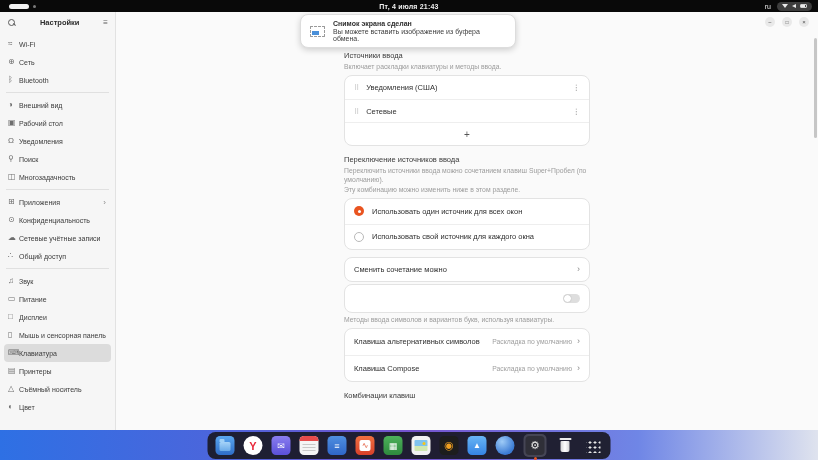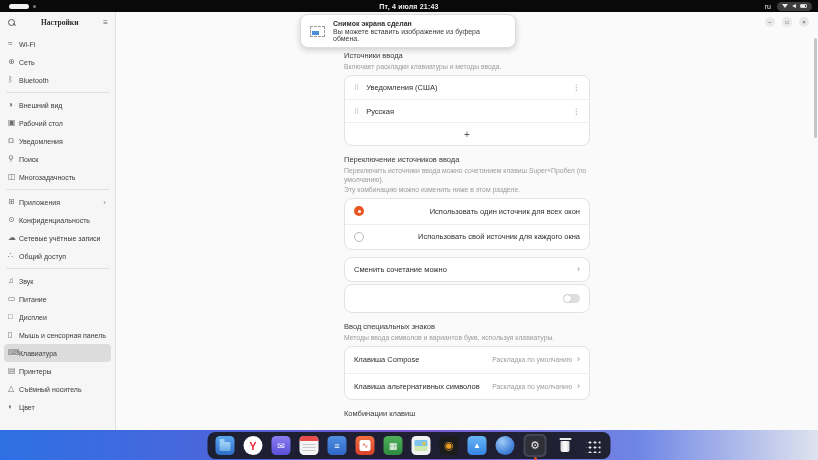--- a/index.html
+++ b/index.html
@@ -18,21 +18,21 @@
   .tr-wifi{width:0;height:0;border-left:3px solid transparent;border-right:3px solid transparent;border-top:4px solid #e8e8e8;}
   .tr-vol{width:0;height:0;border-top:2.5px solid transparent;border-bottom:2.5px solid transparent;border-right:4px solid #e8e8e8;}
   .tr-bat{width:7px;height:4px;border:1px solid #cfcfcf;border-radius:1px;background:linear-gradient(90deg,#e8e8e8 0 70%,transparent 70%);}
 
   
   .window{position:absolute;left:0;top:12px;width:818px;height:418px;display:flex;background:#fafafa;overflow:hidden;}
 
   
   .sidebar{width:116px;height:100%;background:#f6f6f6;border-right:1px solid #e2e2e2;flex-shrink:0;}
   .sb-header{height:21px;display:flex;align-items:center;padding:0 7px;}
-  .sb-title{flex:1;text-align:center;font-size:7.5px;font-weight:700;color:#2e2e2e;font-family:Liberation Serif, serif;}
+  .sb-title{flex:1;text-align:center;font-size:7.5px;font-weight:700;color:#2e2e2e;}
   .sb-search{width:9px;height:9px;position:relative;}
   .sb-search::before{content:"";position:absolute;left:1px;top:1px;width:5px;height:5px;border:1px solid #5c5c5c;border-radius:50%;}
   .sb-search::after{content:"";position:absolute;left:6px;top:6px;width:3px;height:1px;background:#5c5c5c;transform:rotate(45deg);}
   .sb-menu{font-size:8px;color:#5c5c5c;line-height:1;}
   .sb-list{padding:2px 4px;}
   .si{display:flex;align-items:center;height:18px;padding:0 4px;border-radius:4px;font-size:7px;color:#3b3b3b;position:relative;}
   .si.selected{background:#dcdcdc;}
   .si .ic{width:11px;font-size:8px;color:#6e6e6e;line-height:1;flex-shrink:0;display:inline-block;text-align:left;}
   .si.has-chevron::after{content:"›";position:absolute;right:5px;font-size:8px;color:#8a8a8a;}
   .sb-sep{height:1px;background:#e0e0e0;margin:3px 2px;}
@@ -59,21 +59,21 @@
   .row + .row{border-top:1px solid #eeeeee;}
   .drag{color:#b4b4b4;font-size:7px;margin-right:7px;line-height:1;}
   .kebab{margin-left:auto;color:#777;font-size:7.5px;}
   .kebab::before{content:"⋮";}
   .chev{margin-left:auto;color:#8a8a8a;font-size:9px;line-height:1;}
   .chev::before{content:"›";}
   .add-row{justify-content:center;color:#555;font-size:10px;}
   .radio{width:10px;height:10px;border-radius:50%;border:1px solid #b9b9b9;margin-right:8px;flex-shrink:0;background:#fff;}
   .radio.on{border:none;background:var(--accent);position:relative;}
   .radio.on::after{content:"";position:absolute;left:3.5px;top:3.5px;width:3px;height:3px;background:#fff;border-radius:50%;}
-  .r2{min-height:25px;justify-content:space-between;}
+  .r2{min-height:25px;}
   .row-2l{display:flex;flex-direction:column;justify-content:center;}
   .row-2l .t{font-size:7.5px;color:#2e2e2e;}
   .row-2l .s{font-size:6.3px;color:#a8a8a8;margin-top:1px;}
   .toggle{margin-left:auto;width:17px;height:9px;border-radius:5px;background:#dedede;position:relative;flex-shrink:0;}
   .toggle::after{content:"";position:absolute;left:1px;top:1px;width:7px;height:7px;background:#fff;border-radius:50%;box-shadow:0 0 1px rgba(0,0,0,.4);}
   .val{margin-left:auto;font-size:6.8px;color:#a0a0a0;}
   .val + .chev{margin-left:5px;}
   .scrollbar{position:absolute;right:1px;top:26px;width:3px;height:100px;background:#c6c6c6;border-radius:2px;}
 
   
@@ -248,21 +248,21 @@
       <h2 class="sec">Источники ввода</h2>
       <div class="desc">Включает раскладки клавиатуры и методы ввода.</div>
       <div class="card">
         <div class="row">
           <span class="drag">⠿</span>
           <span>Уведомления (США)</span>
           <span class="kebab"></span>
         </div>
         <div class="row">
           <span class="drag">⠿</span>
-          <span>Русская</span>
+          <span>Сетевые</span>
           <span class="kebab"></span>
         </div>
         <div class="row add-row">+</div>
       </div>
 
       <h2 class="sec">Переключение источников ввода</h2>
       <div class="desc">
         <span>Переключить источники ввода можно сочетанием клавиш Super+Пробел (по умолчанию).</span><br>
         <span>Эту комбинацию можно изменить ниже в этом разделе.</span>
       </div>
@@ -283,30 +283,29 @@
           <span class="chev"></span>
         </div>
       </div>
 
       <div class="card">
         <div class="row" style="min-height:27px">
           <span class="toggle"></span>
         </div>
       </div>
 
-      <h2 class="sec">Ввод специальных знаков</h2>
       <div class="desc">Методы ввода символов и вариантов букв, используя клавиатуры.</div>
       <div class="card">
+        <div class="row" style="min-height:26px">
+          <span>Клавиша альтернативных символов</span>
+          <span class="val">Раскладка по умолчанию</span>
+          <span class="chev"></span>
+        </div>
         <div class="row" style="min-height:26px">
           <span>Клавиша Compose</span>
-          <span class="val">Раскладка по умолчанию</span>
-          <span class="chev"></span>
-        </div>
-        <div class="row" style="min-height:26px">
-          <span>Клавиша альтернативных символов</span>
           <span class="val">Раскладка по умолчанию</span>
           <span class="chev"></span>
         </div>
       </div>
 
       <h2 class="sec">Комбинации клавиш</h2>
 
     </div>
   </div>
 </div>

